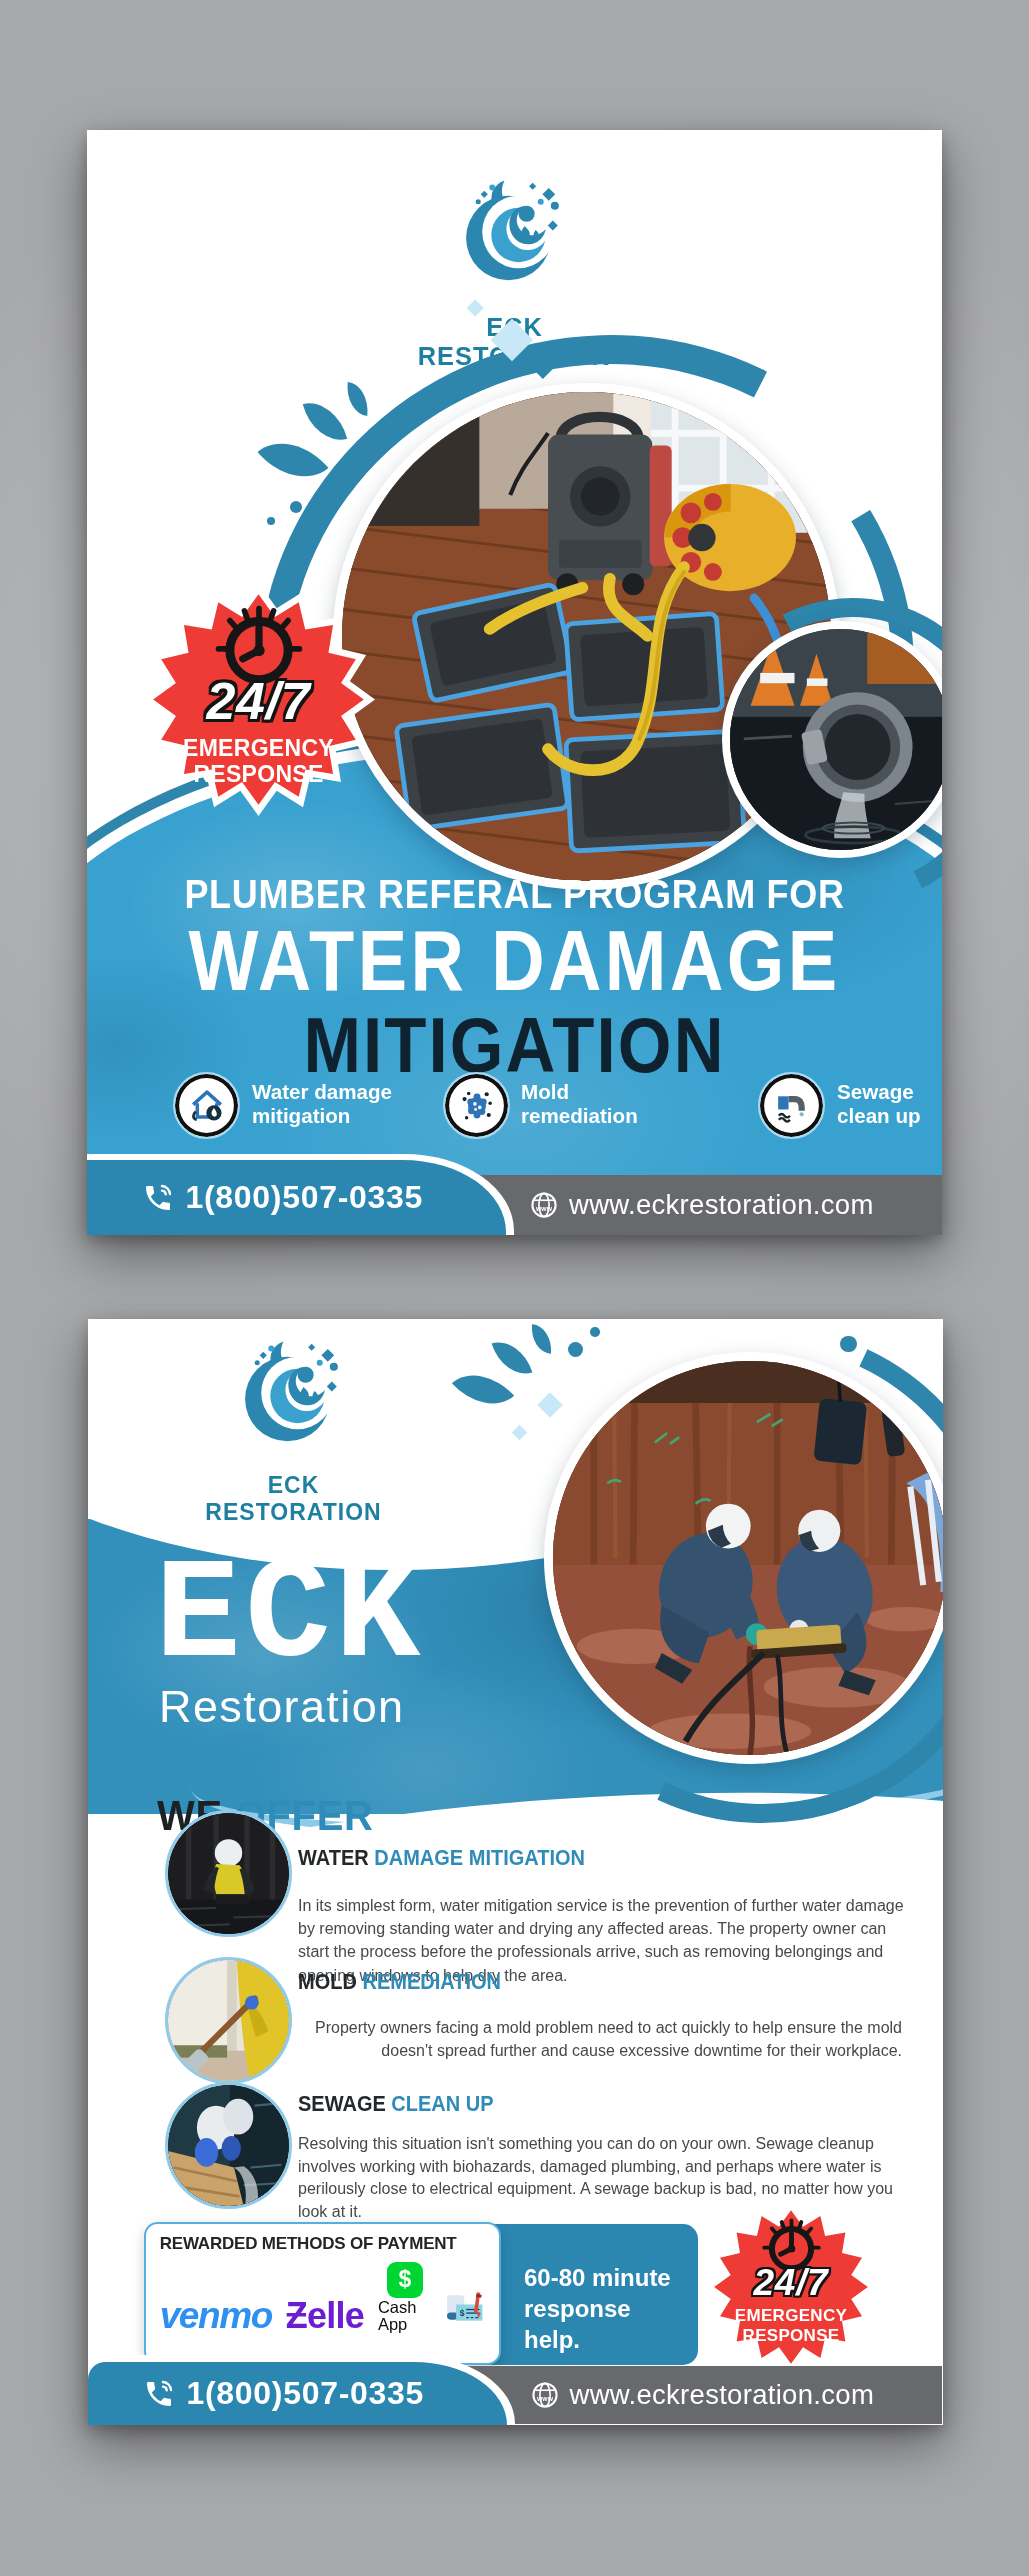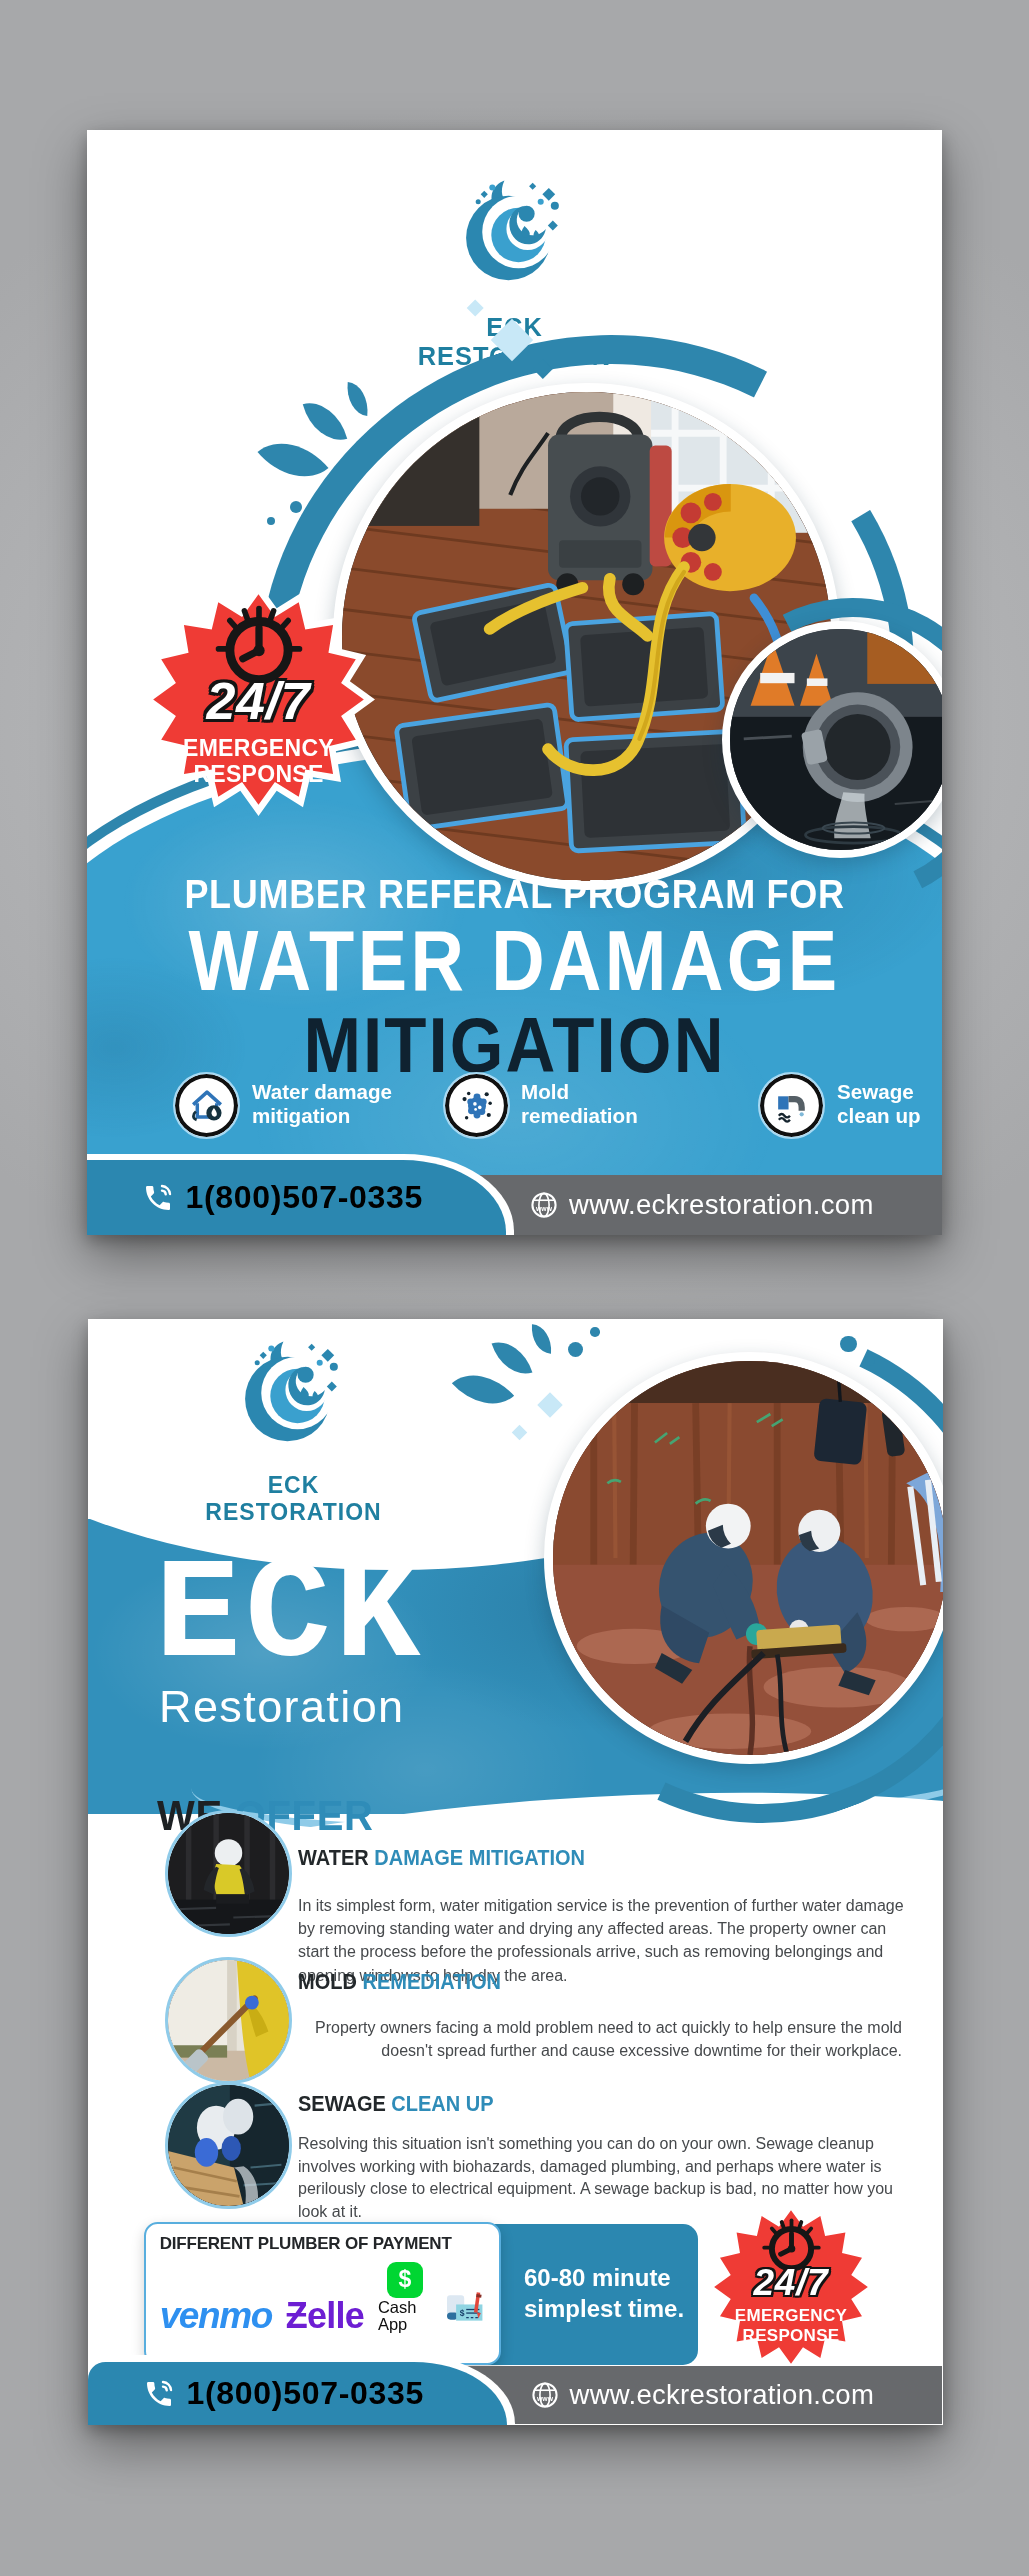--- a/index.html
+++ b/index.html
@@ -62,21 +62,21 @@
   
   .fcirc{position:absolute;width:63px;height:63px;border-radius:50%;background:#fff;
     border:2.7px solid #a6d9f3;box-shadow:inset 0 0 0 4.1px #101010;display:flex;align-items:center;justify-content:center;}
   .flabel{position:absolute;color:#fff;font-size:20.6px;font-weight:700;line-height:1.15;}
 
   
   .foot-gray{position:absolute;background:#67696c;display:flex;align-items:center;justify-content:center;gap:9.6px;}
   .foot-site{color:#fff;font-size:27.5px;font-weight:400;letter-spacing:0.3px;}
   .foot-blue-outer{position:absolute;background:#fff;}
   .foot-blue{position:absolute;background:#2b87b0;display:flex;align-items:center;justify-content:center;gap:11px;}
-  .foot-phone{color:#000000;font-size:32px;font-weight:700;letter-spacing:0.7px;}
+  .foot-phone{color:#ffffff;font-size:32px;font-weight:700;letter-spacing:0.7px;}
 
   
   .f2-blob{position:absolute;left:-20.6px;top:200px;width:896px;height:295px;background:#3290bb;}
   .f2-blob::after{content:"";position:absolute;inset:0;background:
     radial-gradient(288px 165px at 22% 45%, rgba(255,255,255,.14), transparent 60%),
     radial-gradient(343px 192px at 60% 30%, rgba(10,55,85,.20), transparent 65%),
     radial-gradient(288px 178px at 40% 85%, rgba(255,255,255,.10), transparent 60%);}
   .f2-cut-top{position:absolute;left:-220px;top:-305px;width:1050px;height:556px;background:#fff;border-radius:50%;}
   .f2-swoosh{position:absolute;left:103px;top:395px;width:817px;height:110px;border-radius:50%;
     border-bottom:11px solid #8fcbe8;border-left:0;border-top:0;border-right:0;transform:rotate(-2deg);}
@@ -531,25 +531,25 @@
       <path d="M96,120 C110,128 116,150 112,176 L130,176 C134,150 126,128 110,118 Z" fill="#d8dee2" opacity=".7"></path>
     </svg>
   </div>
   <div class="svc-title" style="left:210px;top:773px;">
     <span class="cond-l"><span class="dark">SEWAGE </span><span class="blue">CLEAN UP</span></span>
   </div>
   <div class="svc-body" style="left:210px;top:814px;width:621px;line-height:1.42;">Resolving this situation isn't something you can do on your own. Sewage cleanup involves working with biohazards, damaged plumbing, and perhaps where water is perilously close to electrical equipment. A sewage backup is bad, no matter how you look at it.</div>
 
   <div class="resp-rect">
     <div>60-80 minute</div>
-    <div>simplest time.</div>
+    <div>response help.</div>
   </div>
 
   <div class="pay-card">
-    <div class="pay-kicker">DIFFERENT PLUMBER OF PAYMENT</div>
+    <div class="pay-kicker">REWARDED METHODS OF PAYMENT</div>
     <div class="pay-row">
       <span class="venmo">venmo</span>
       <span class="zelle">Ƶelle</span>
       <span class="cashapp">
         <span class="cashapp-sq">$</span>
         <span class="cashapp-label">Cash App</span>
       </span>
       <svg width="52" height="48" viewBox="0 0 78 62">
         <rect x="2" y="6" width="34" height="46" rx="6" fill="#dde8f2"></rect>
         <rect x="2" y="40" width="22" height="14" rx="7" fill="#2d6f9e"></rect>

